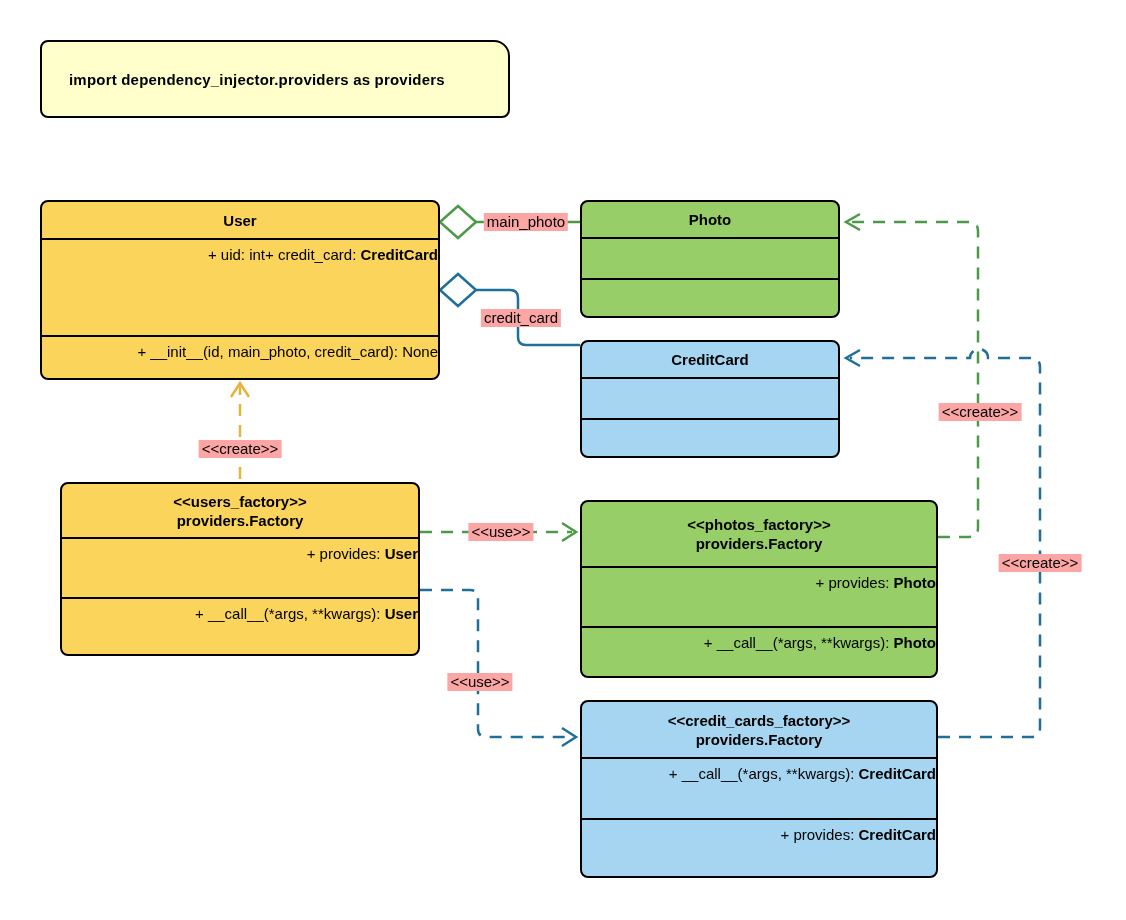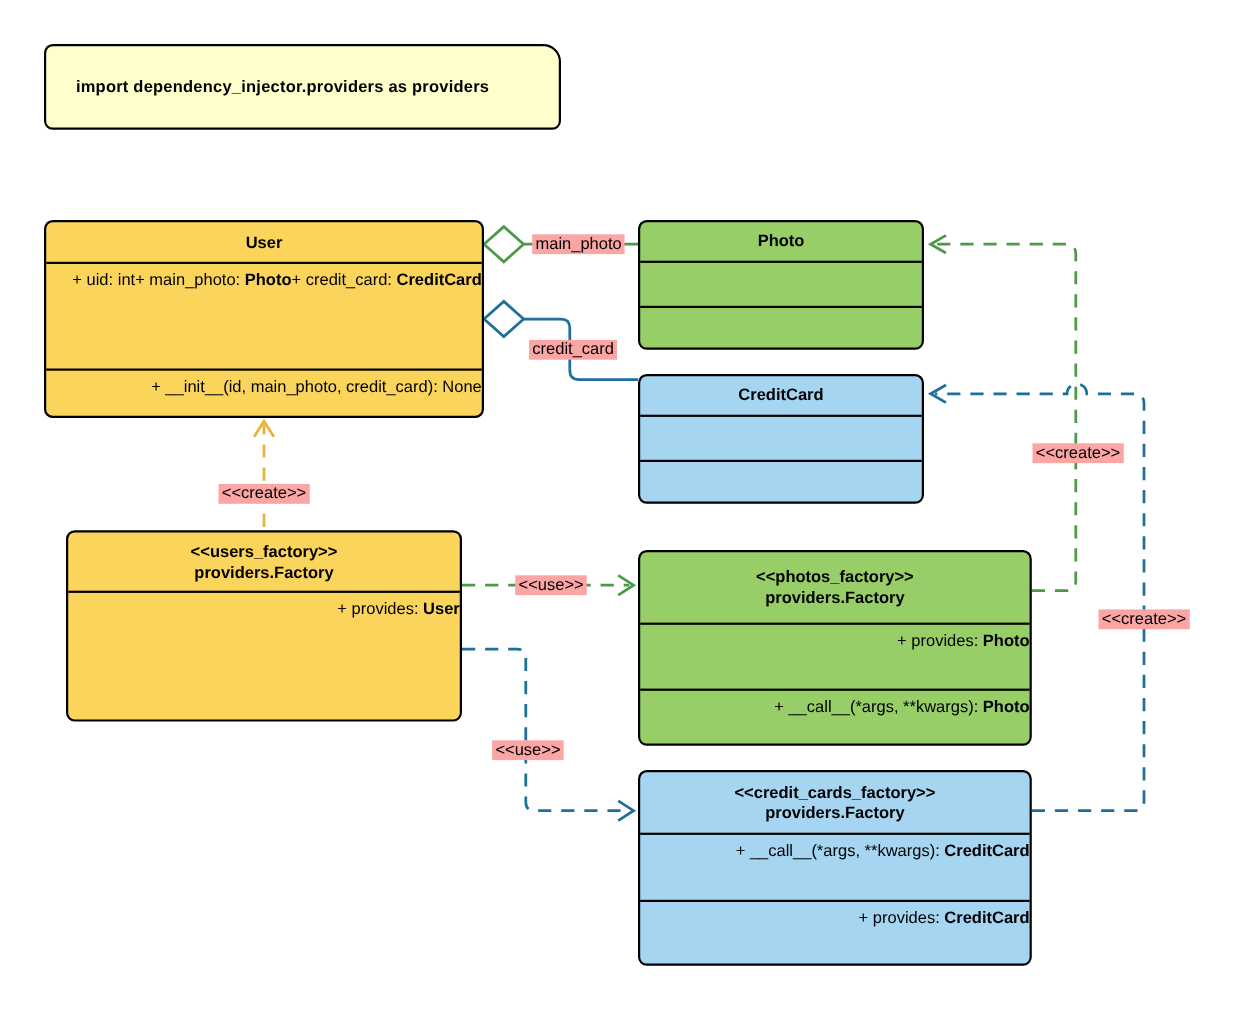--- a/index.html
+++ b/index.html
@@ -73,21 +73,20 @@
   <div class="note">
     <span class="note-text">import dependency_injector.providers as providers</span>
   </div>
 
   <div class="cls yellow" style="left:40px;top:200px;width:400px;height:180px">
     <div class="row title" style="height:36px">
       <span>User</span>
     </div>
     <div class="row members" style="height:97px">
       <div class="member"><span>+ uid: int</span><span class="b"></span></div>
-      <div class="member"><span>+ main_photo: </span><span class="b">Photo</span></div>
       <div class="member"><span>+ credit_card: </span><span class="b">CreditCard</span></div>
     </div>
     <div class="row members" style="height:45px">
       <div class="member"><span>+ __init__(id, main_photo, credit_card): None</span><span class="b"></span></div>
     </div>
   </div>
 
   <div class="cls green" style="left:580px;top:200px;width:260px;height:118px">
     <div class="row title" style="height:35px">
       <span>Photo</span>
@@ -104,20 +103,23 @@
     <div class="row" style="height:40px"></div>
   </div>
 
   <div class="cls yellow" style="left:60px;top:482px;width:360px;height:174px">
     <div class="row title" style="height:53px">
       <span>&lt;&lt;users_factory&gt;&gt;</span>
       <span>providers.Factory</span>
     </div>
     <div class="row members" style="height:60px">
       <div class="member"><span>+ provides: </span><span class="b">User</span></div>
+    </div>
+    <div class="row members" style="height:59px">
+      <div class="member"><span>+ __call__(*args, **kwargs): </span><span class="b">User</span></div>
     </div>
   </div>
 
   <div class="cls green" style="left:580px;top:500px;width:358px;height:178px">
     <div class="row title" style="height:64px">
       <span>&lt;&lt;photos_factory&gt;&gt;</span>
       <span>providers.Factory</span>
     </div>
     <div class="row members" style="height:60px">
       <div class="member"><span>+ provides: </span><span class="b">Photo</span></div>

